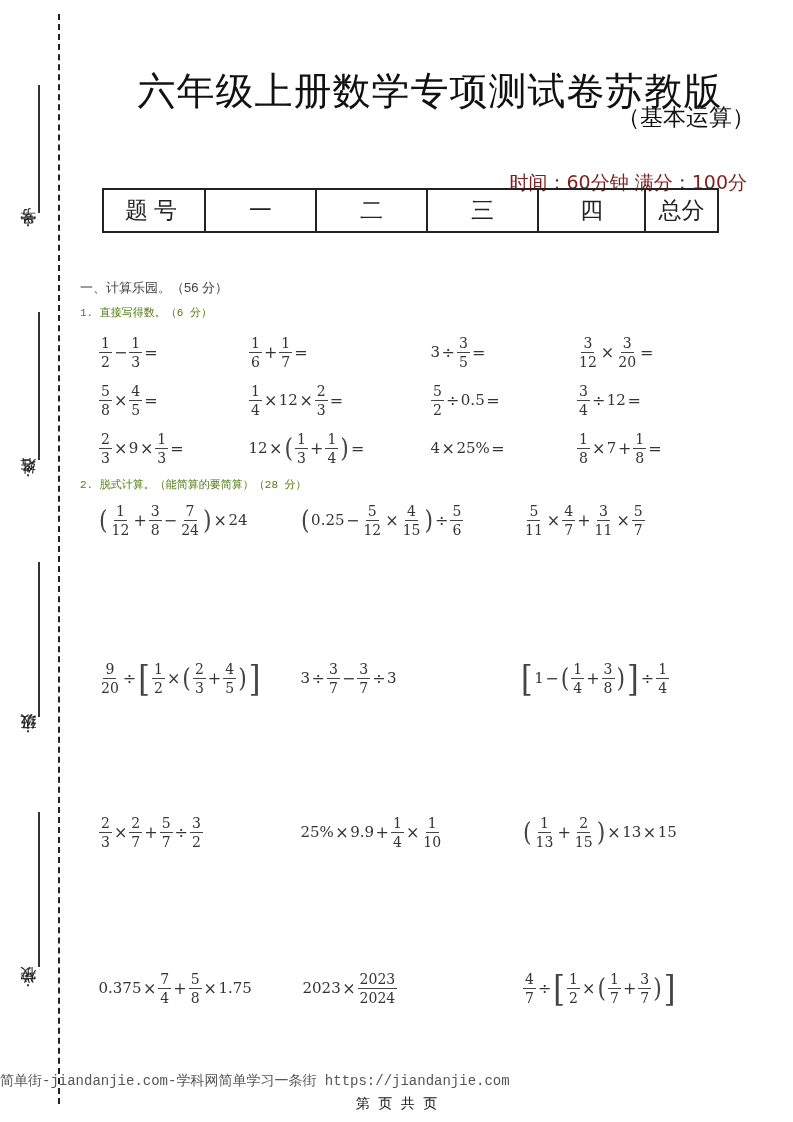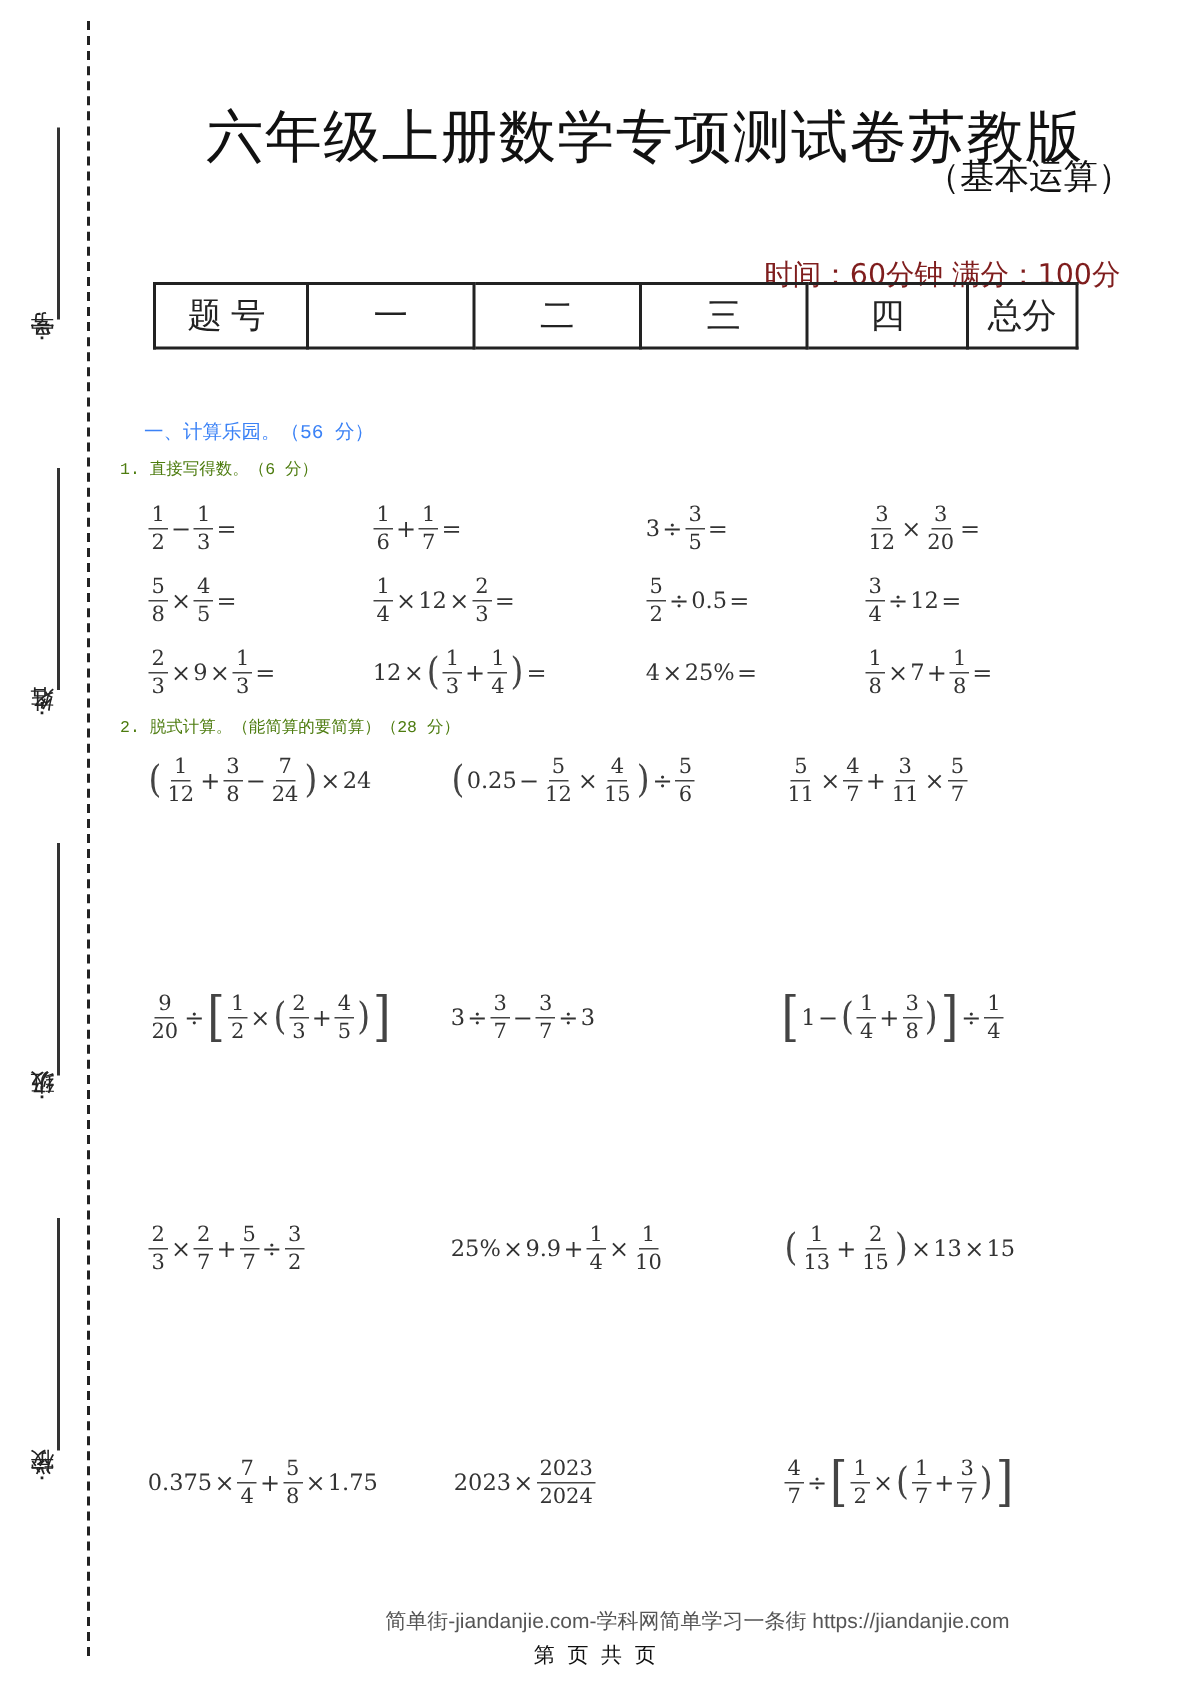--- a/index.html
+++ b/index.html
@@ -17,35 +17,35 @@
   .time-info { position: absolute; right: 46px; top: 170px; font-size: 19px; color: #7f1d1d; font-family: "DejaVu Sans", sans-serif; }
 
   
   .score-table { position: absolute; left: 102px; top: 188px; width: 617px; border-collapse: collapse; }
   .score-table td { border: 2px solid #222; height: 43px; text-align: center; font-size: 23px; font-family: "DejaVu Serif", serif; color: #222; }
   .score-table td.c0 { width: 102px; letter-spacing: 6px; }
   .score-table td.c1, .score-table td.c2, .score-table td.c3 { width: 111px; }
   .score-table td.c4 { width: 107px; }
 
   
-  .section-head { position: absolute; left: 96px; top: 279px; font-size: 13px; color: #3b82f6; font-family: Liberation Mono, monospace; }
+  .section-head { position: absolute; left: 80px; top: 279px; font-size: 13px; color: #404040; font-family: Liberation Sans, sans-serif; }
   .q-head { position: absolute; left: 80px; font-size: 11px; color: #4d7c0f; font-family: Liberation Mono, monospace; }
 
   
   .expr { position: absolute; display: flex; align-items: center; font-family: "DejaVu Serif", "Liberation Serif", serif; font-size: 15px; color: #333; white-space: nowrap; height: 40px; }
   .expr .t { padding: 0 0.5px; }
   .expr .op { padding: 0 1px; font-size: 16px; }
   .frac { display: inline-flex; flex-direction: column; align-items: center; margin: 0 1px; font-size: 14px; line-height: 1; }
   .frac .n { padding: 0 2px 2px 2px; border-bottom: 1px solid #444; }
   .frac .d { padding: 2px 2px 0 2px; }
   .paren { font-size: 22px; font-weight: 300; transform: scaleY(1.15); padding: 0 1px; color: #444; }
   .bracket { font-size: 30px; font-weight: 200; transform: scaleY(1.2); padding: 0 1px; color: #444; }
 
   
-  .footer-site { position: absolute; left: 0; width: 673px; top: 1072px; text-align: right; font-size: 14px; color: #555; font-family: Liberation Sans, sans-serif; }
+  .footer-site { position: absolute; left: 0; width: 673px; top: 1072px; text-align: left; font-size: 14px; color: #555; font-family: Liberation Mono, monospace; }
   .footer-page { position: absolute; left: 0; width: 793px; top: 1095px; text-align: center; font-size: 14px; color: #111; word-spacing: 4px; font-family: "DejaVu Sans", sans-serif; }
 </style>
 </head>
 <body>
 
 <div class="dash-line"></div>
 <div id="margin-fields">
     <div class="side-line" style="top: 85px; height: 128px;"></div>
     <div class="side-label" style="top: 218px;">学号：</div>
     <div class="side-line" style="top: 312px; height: 148px;"></div>

